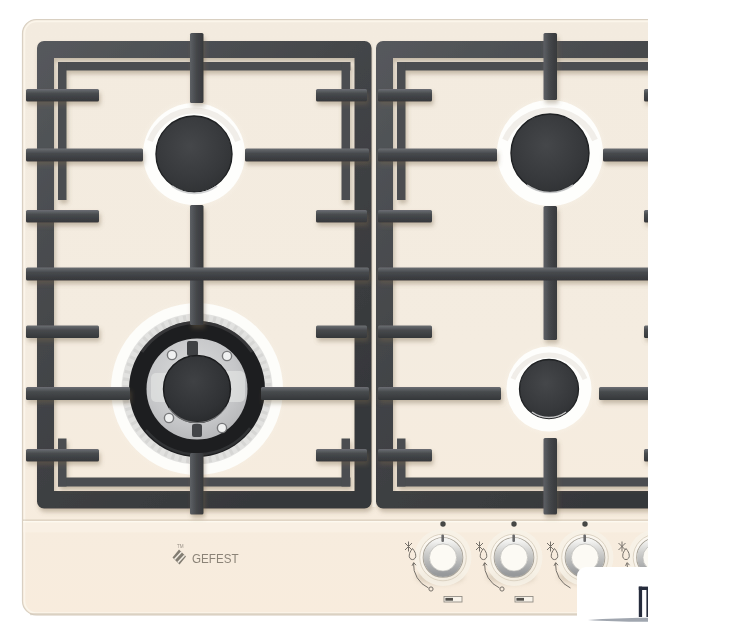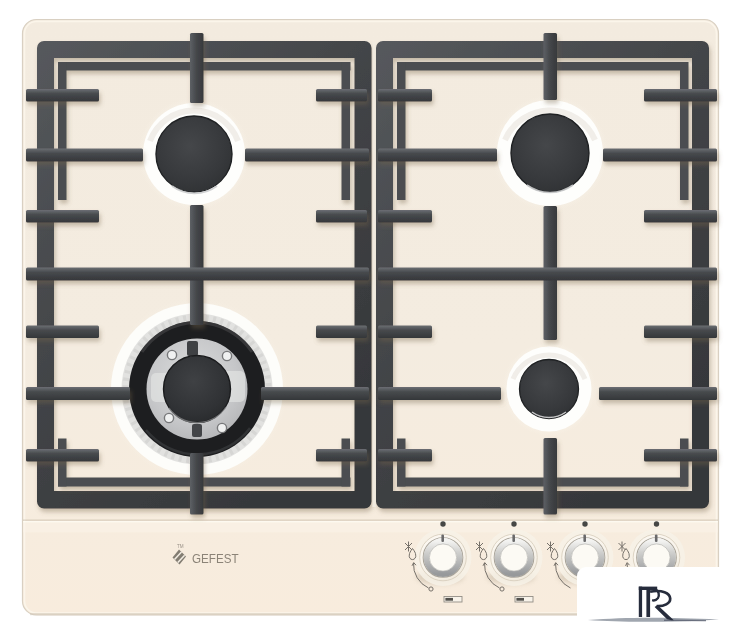--- a/index.html
+++ b/index.html
@@ -1,17 +1,17 @@
 <!DOCTYPE html>
 <html><head>
 <meta charset="utf-8">
 <style>
 html,body{margin:0;padding:0;background:#ffffff;}
 body{width:745px;height:640px;font-family:"Liberation Sans",sans-serif;}
-.stage{position:relative;width:745px;height:640px;overflow:hidden;background:#fff;}
+.stage{position:relative;width:648px;height:640px;overflow:hidden;background:#fff;}
 svg{position:absolute;left:0;top:0;display:block;}
 </style>
 </head>
 <body>
 <div class="stage">
 <svg width="745" height="640" viewBox="0 0 745 640">
 <defs>
 <linearGradient id="gCook" x1="0" y1="0" x2="0" y2="1">
 <stop offset="0" stop-color="#f3ebdf"></stop>
 <stop offset="0.55" stop-color="#f4ece0"></stop>

